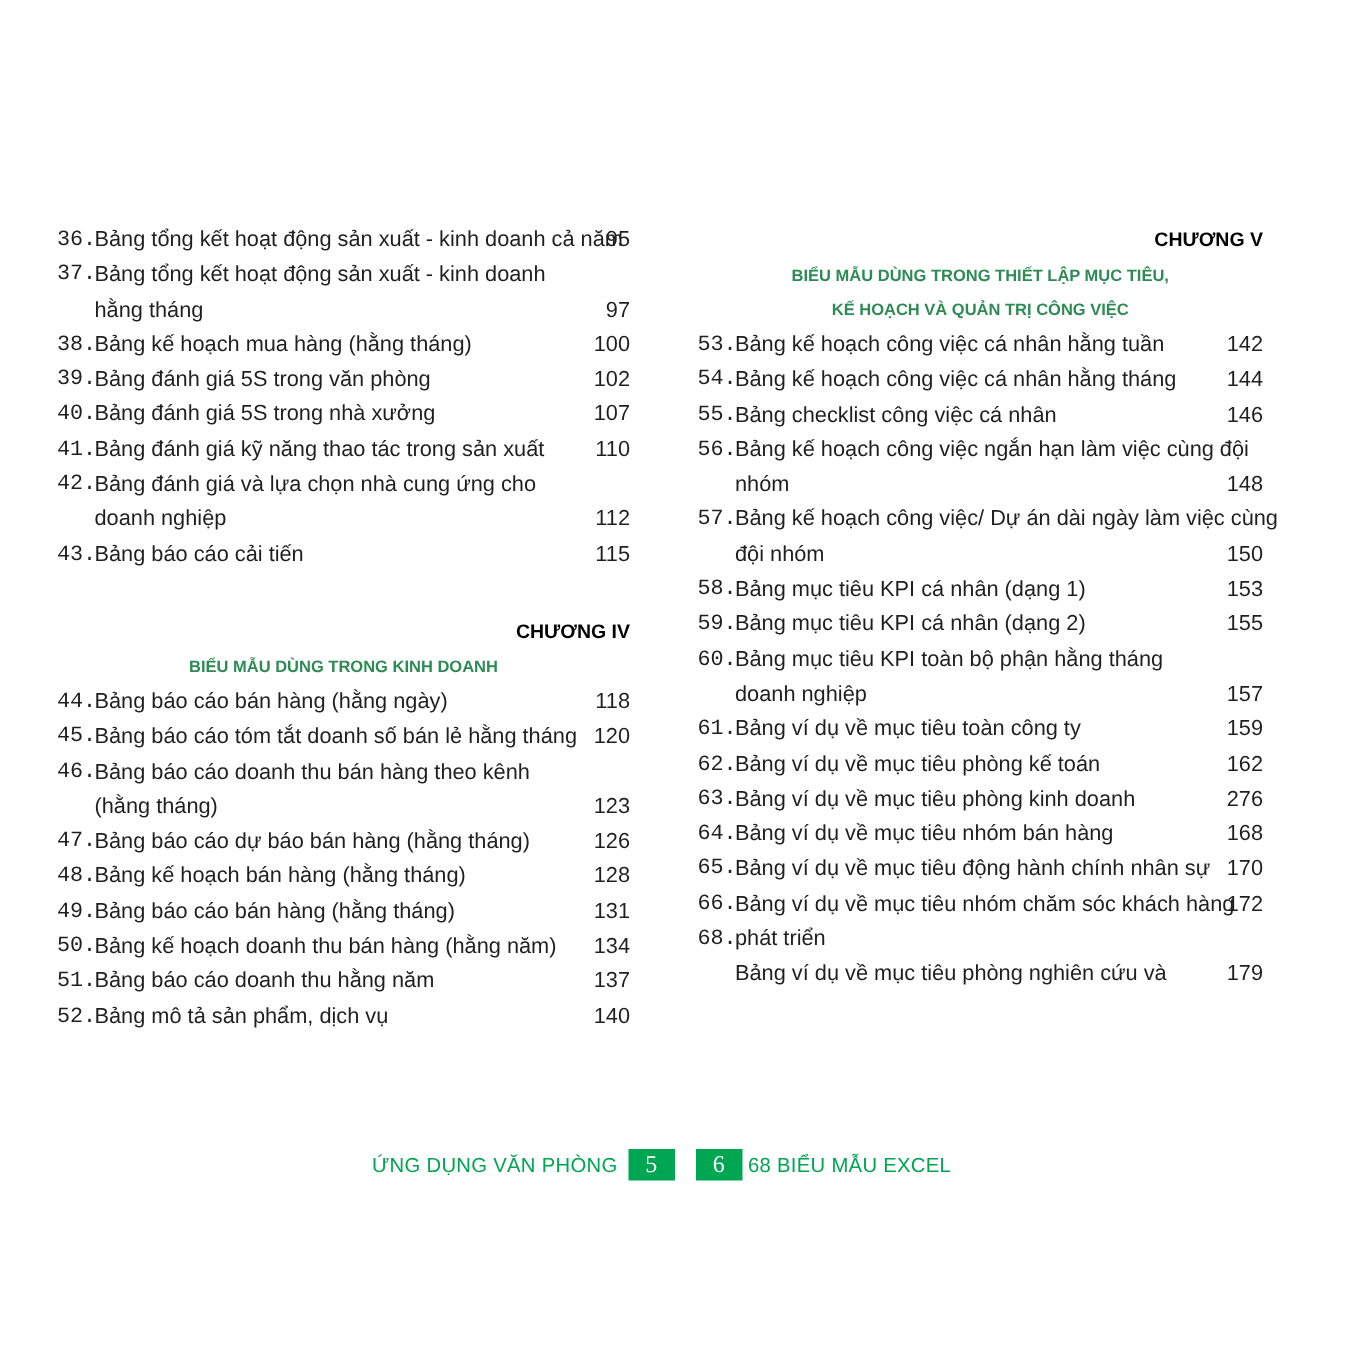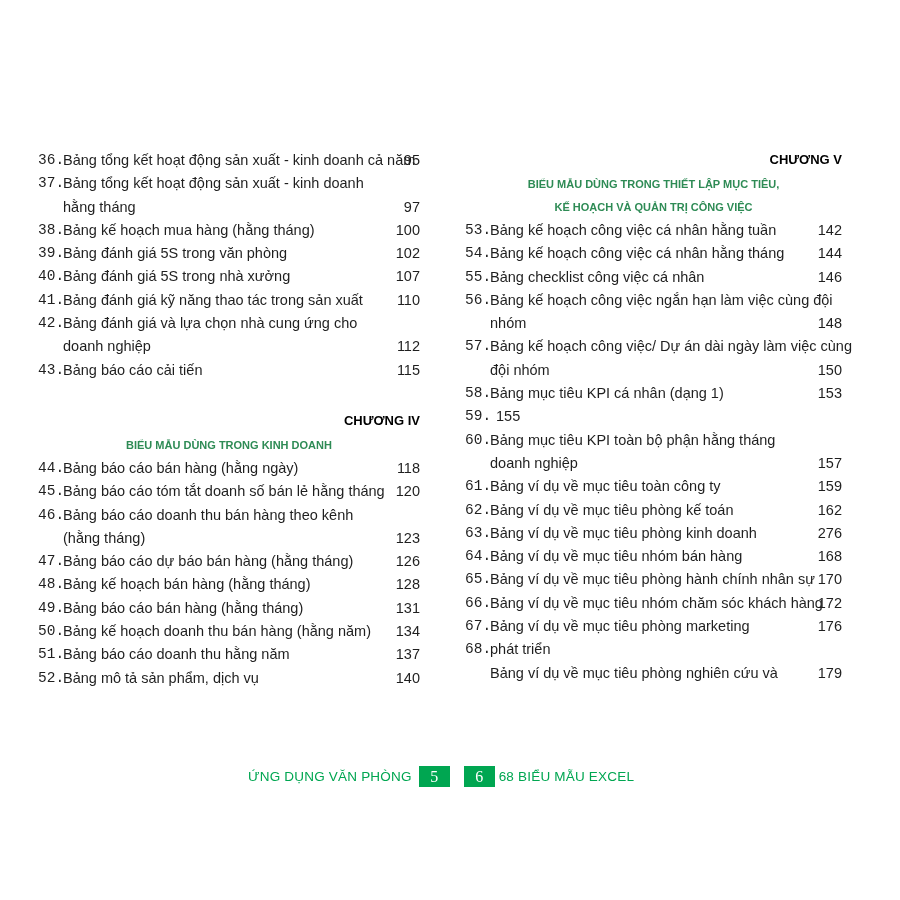--- a/index.html
+++ b/index.html
@@ -231,20 +231,23 @@
       </div>
       <div class="entry">
         <span class="num">58.</span>
         <span class="txt">
           <div class="tline">Bảng mục tiêu KPI cá nhân (dạng 1)</div>
         </span>
         <span class="pg">153</span>
       </div>
       <div class="entry">
         <span class="num">59.</span>
+        <span class="txt">
+          <div class="tline">Bảng mục tiêu KPI cá nhân (dạng 2)</div>
+        </span>
         <span class="pg">155</span>
       </div>
       <div class="entry">
         <span class="num">60.</span>
         <span class="txt">
           <div class="tline">Bảng mục tiêu KPI toàn bộ phận hằng tháng</div>
           <div class="tline">doanh nghiệp</div>
         </span>
         <span class="pg">157</span>
       </div>
@@ -272,37 +275,30 @@
       <div class="entry">
         <span class="num">64.</span>
         <span class="txt">
           <div class="tline">Bảng ví dụ về mục tiêu nhóm bán hàng</div>
         </span>
         <span class="pg">168</span>
       </div>
       <div class="entry">
         <span class="num">65.</span>
         <span class="txt">
-          <div class="tline">Bảng ví dụ về mục tiêu phòng hành chính nhân sự</div>
+          <div class="tline">Bảng ví dụ về mục tiêu động hành chính nhân sự</div>
         </span>
         <span class="pg">170</span>
       </div>
       <div class="entry">
         <span class="num">66.</span>
         <span class="txt">
           <div class="tline">Bảng ví dụ về mục tiêu nhóm chăm sóc khách hàng</div>
         </span>
         <span class="pg">172</span>
-      </div>
-      <div class="entry">
-        <span class="num">67.</span>
-        <span class="txt">
-          <div class="tline">Bảng ví dụ về mục tiêu phòng marketing</div>
-        </span>
-        <span class="pg">176</span>
       </div>
       <div class="entry">
         <span class="num">68.</span>
         <span class="txt">
           <div class="tline">phát triển</div>
           <div class="tline">Bảng ví dụ về mục tiêu phòng nghiên cứu và</div>
         </span>
         <span class="pg">179</span>
       </div>
     </div>

